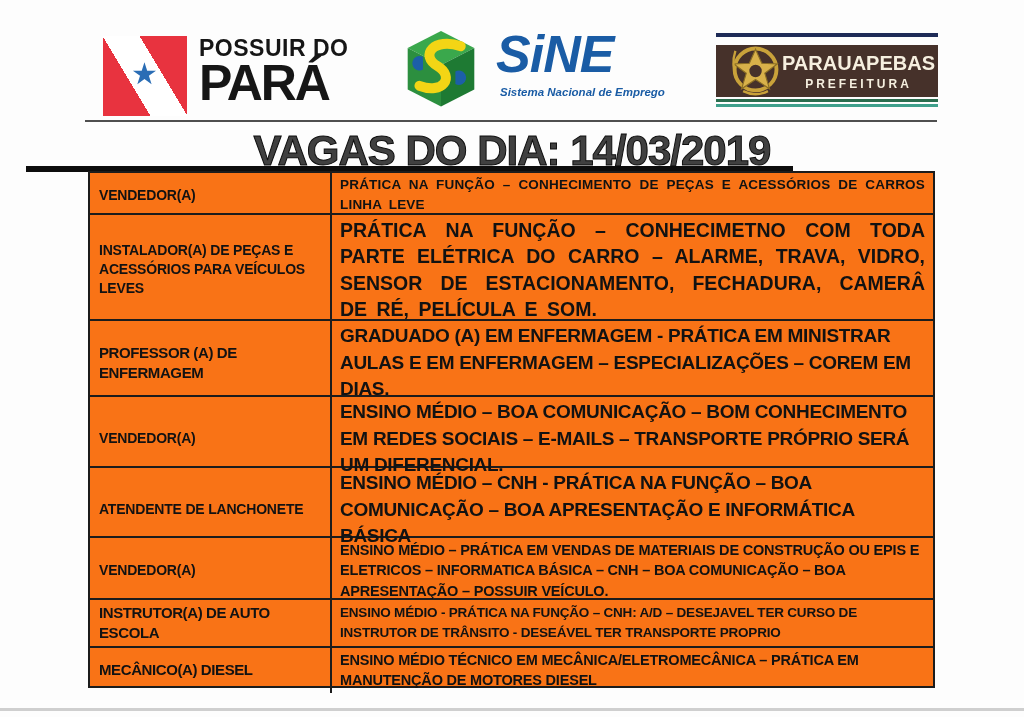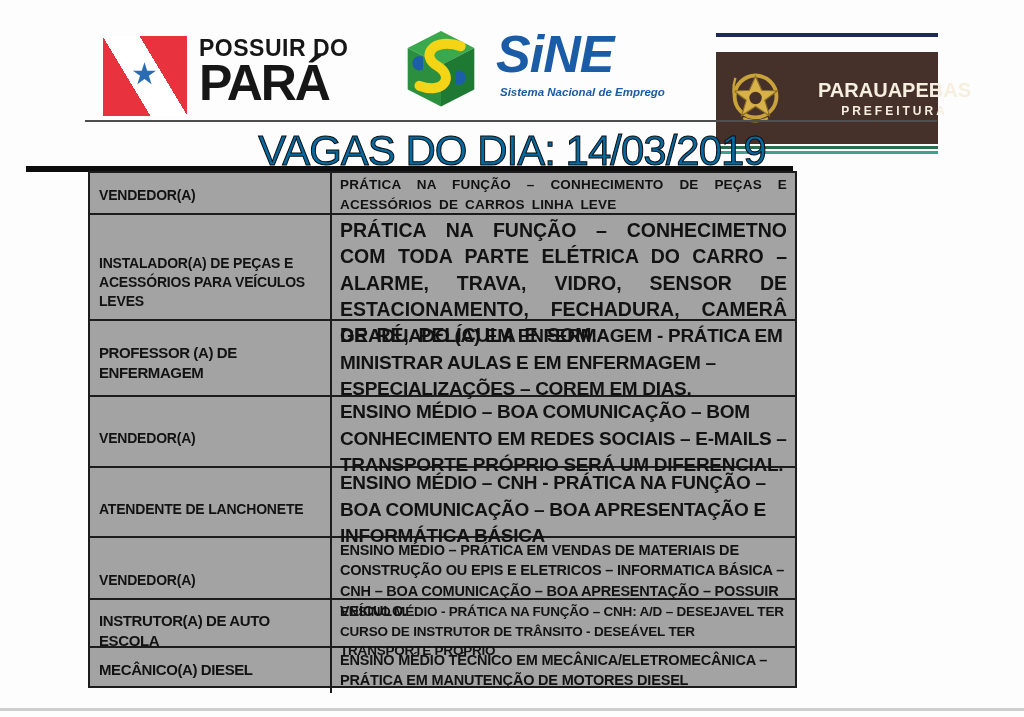--- a/index.html
+++ b/index.html
@@ -20,42 +20,42 @@
   .para-text .l2 { font-size:50px; font-weight:bold; letter-spacing:-2px; line-height:.92; }
 
   .sine-logo { position:absolute; left:396px; top:20px; display:flex; }
   .sine-cube { width:90px; height:92px; }
   .sine-texts { margin-left:10px; padding-top:8px; }
   .sine-name { color:#1a5ca5; font-size:52px; font-weight:bold; font-style:italic; line-height:1; letter-spacing:-1px; }
   .sine-sub { color:#1a5ca5; font-size:11.5px; font-weight:bold; font-style:italic; margin-top:6px; margin-left:4px; }
 
   .ppb { position:absolute; left:716px; top:33px; width:222px; }
   .ppb-navy { height:4px; background:#1e2b57; }
-  .ppb-box { height:92px; background:#46312a; display:flex; align-items:center; padding-left:10px; margin-top:15px;gap:36px; }
+  .ppb-box { height:52px; background:#46312a; display:flex; align-items:center; padding-left:10px; margin-top:8px; }
   .ppb-greens { margin-top:2px; }
   .ppb-g1 { height:3px; background:#2a6e4f; }
   .ppb-gap { height:2px; background:#ffffff; }
   .ppb-g2 { height:3px; background:#3fa08c; }
   .ppb-crest { width:56px; height:62px; flex:0 0 auto; }
   .ppb-texts { flex:1; text-align:center; color:#f6efdf; padding-right:6px; }
   .ppb-l1 { font-size:20px; font-weight:bold; letter-spacing:0; }
   .ppb-l2 { font-size:12px; font-weight:bold; letter-spacing:3px; margin-top:2px; }
 
   .hdr-rule { position:absolute; left:85px; top:120px; width:852px; height:2px; background:#4f4f4f; }
 
   
   .doc-title { position:absolute; left:0; top:127px; width:1024px; text-align:center;
-    font-size:42px; font-weight:normal; color:#0369a1; letter-spacing:-1px;
+    font-size:42px; font-weight:bold; color:#404040; letter-spacing:-1px;
     -webkit-text-stroke:1px #0c0c0c; }
   .title-bar { position:absolute; left:26px; top:166px; width:767px; height:6px; background:#0d0d0d; }
 
   
-  .jobs-table { position:absolute; left:88px; top:171px; width:709px; height:517px;
+  .jobs-table { position:absolute; left:88px; top:171px; width:847px; height:517px;
     border:2px solid #1c1c1c; display:grid;
-    grid-template-rows:42px 106px 76px 71px 70px 62px 48px auto; background:#a3a3a3; }
+    grid-template-rows:42px 106px 76px 71px 70px 62px 48px auto; background:#f97316; }
   .trow { display:grid; grid-template-columns:242px 1fr; border-bottom:2px solid #1c1c1c; }
   .trow:last-child { border-bottom:none; }
   .jcell { border-right:2px solid #1c1c1c; display:flex; align-items:center;
     padding:2px 6px 2px 9px; font-weight:bold; color:#121212; font-size:14px;
     line-height:1.35; letter-spacing:-.2px; }
   .dcell { display:flex; align-items:center; padding:2px 8px; font-weight:bold; color:#121212; }
   .dcell > div { width:100%; }
 
   .r1 .dcell { font-size:13.5px; line-height:1.5; text-align:justify; word-spacing:3px; letter-spacing:.2px; }
   .r2 .dcell { font-size:19.5px; line-height:1.35; text-align:justify; word-spacing:4px; }

